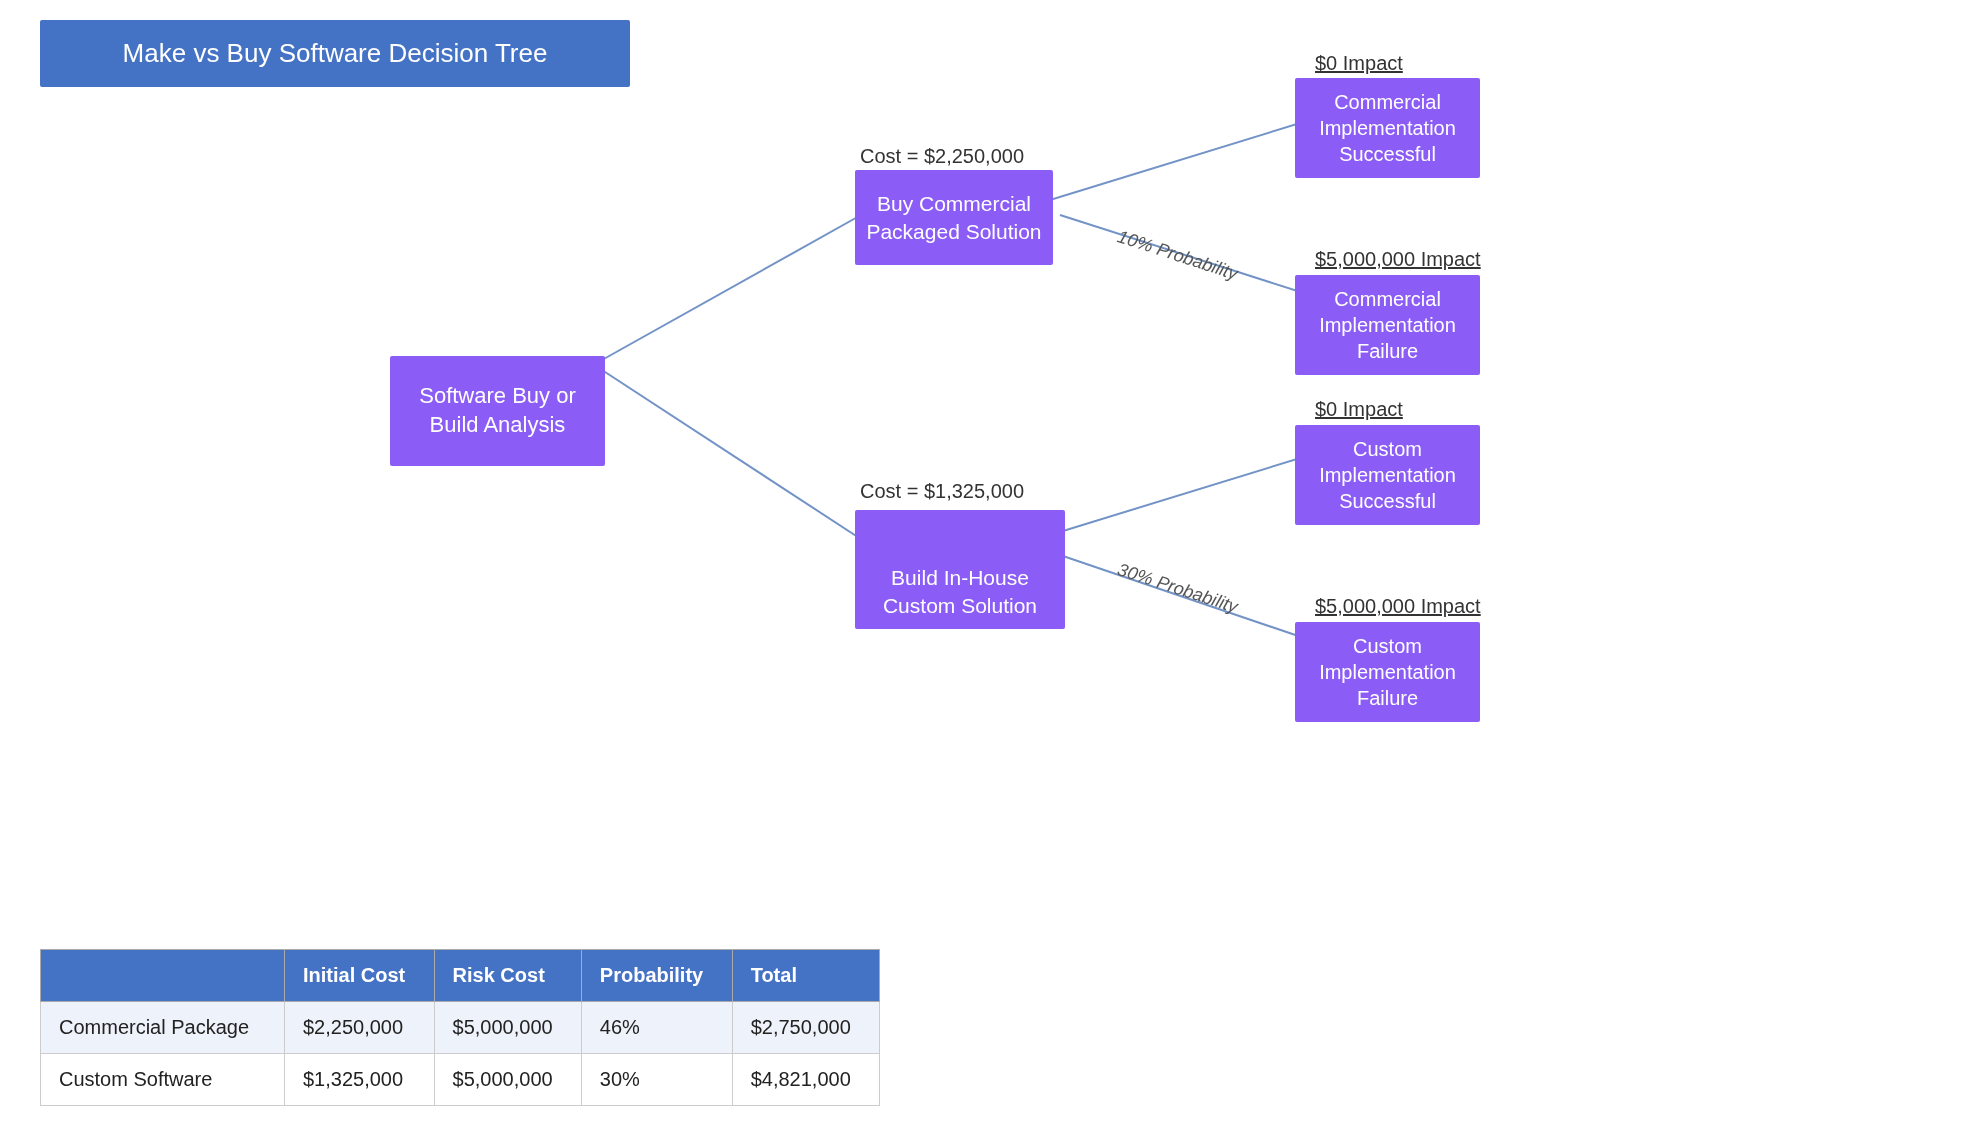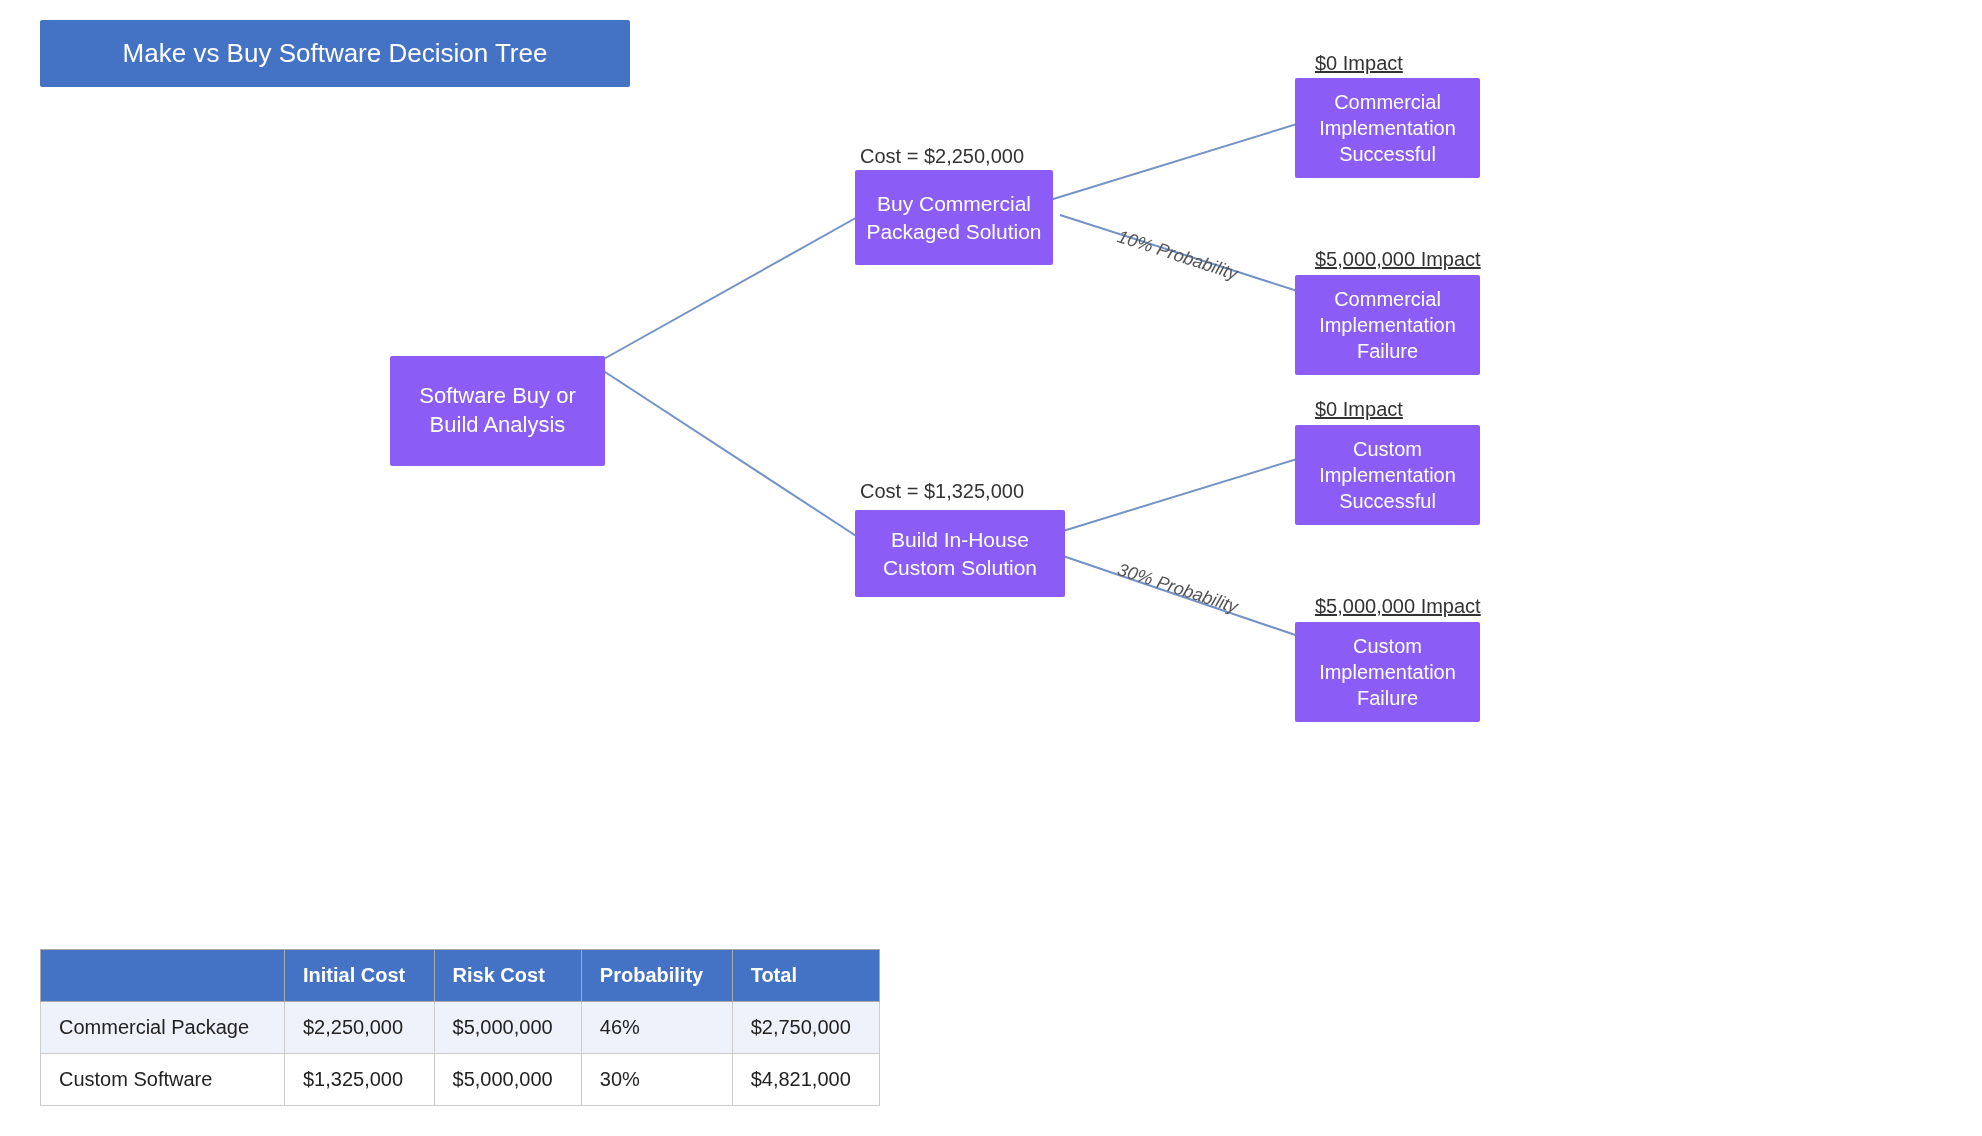--- a/index.html
+++ b/index.html
@@ -141,21 +141,21 @@
 </div>
 
 <div class="node" style="left: 855px; top: 170px; width: 198px; height: 95px; font-size: 21px;">
   <span>Buy Commercial<br>Packaged Solution</span>
 </div>
 
 <div class="cost-label" style="left: 860px; top: 480px;">
   <span>Cost = $1,325,000</span>
 </div>
 
-<div class="node" style="left: 855px; top: 510px; width: 210px; height: 87px; font-size: 21px;">
+<div class="node" style="left: 855px; top: 510px; width: 210px; height: 119px; font-size: 21px; align-items: flex-end;">
   <span>Build In-House<br>Custom Solution</span>
 </div>
 
 <div class="impact-label" style="left: 1315px; top: 52px;">
   <span>$0 Impact</span>
 </div>
 
 <div class="node" style="left: 1295px; top: 78px; width: 185px; height: 100px; font-size: 20px;">
   <span>Commercial<br>Implementation<br>Successful</span>
 </div>

